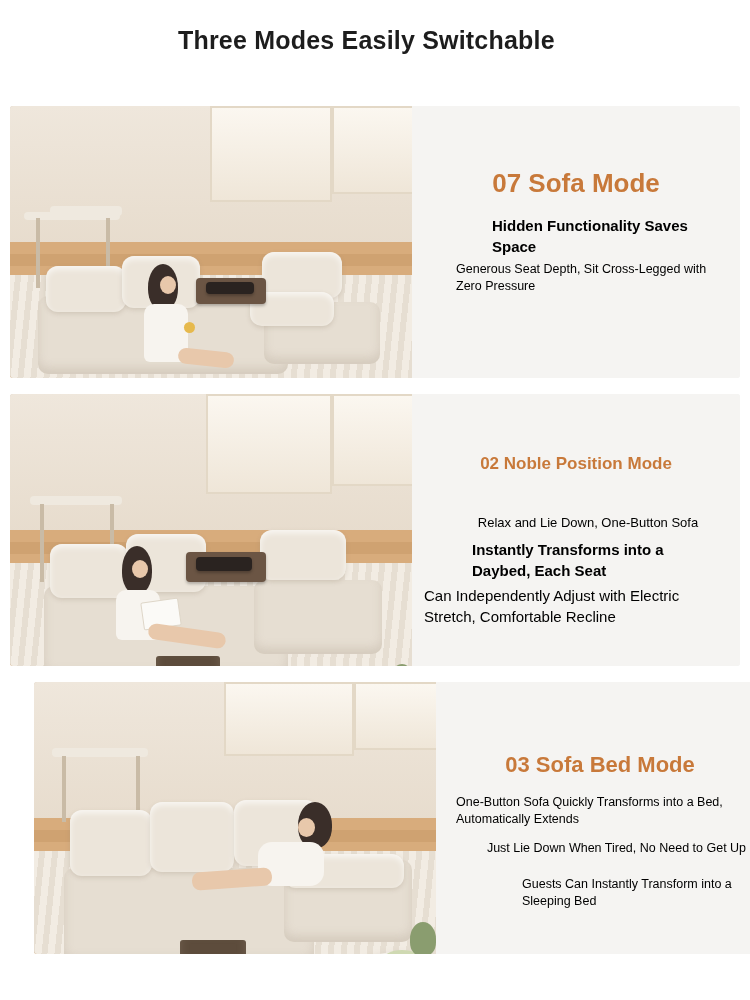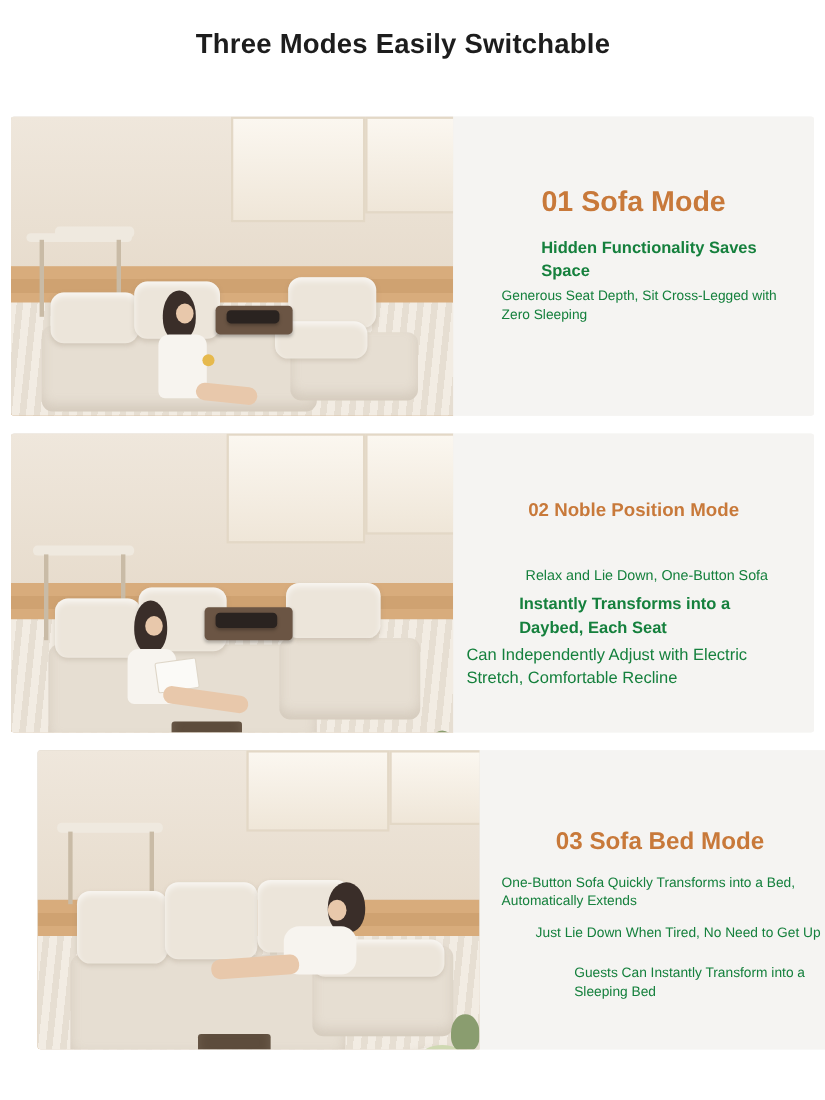--- a/index.html
+++ b/index.html
@@ -86,21 +86,21 @@
   }
   #heading-3 {
     left: 50%;
     transform: translateX(-50%);
     top: 70px;
     font-size: 22px;
   }
 
   .bullet {
     position: absolute;
-    color: #15803d;
+    color: #000000;
     line-height: 1.38;
   }
 
   
   #c1-b1 { left: 80px; top: 110px; width: 230px; font-size: 15px; font-weight: bold; }
   #c1-b2 { left: 44px; top: 155px; width: 268px; font-size: 12.5px; }
   #c1-b3 { left: 26px; top: 195px; width: 290px; font-size: 14.5px; font-weight: bold; text-align: center; }
 
   
   #c2-b1 { left: 36px; top: 120px; width: 280px; font-size: 13px; text-align: center; }
@@ -251,23 +251,23 @@
           <div class="face" style="left:22px; top:12px; width:16px; height:18px;"></div>
           <div class="body" style="left:6px; top:40px; width:44px; height:58px;"></div>
           <div class="leg" style="left:40px; top:86px; width:56px; height:16px; transform:rotate(6deg);"></div>
           <div class="bowl" style="left:46px; top:58px; width:11px; height:11px; background:#e6b94d;"></div>
         </div>
 
       </div>
     </div>
 
     <div class="text-panel">
-      <div class="mode-heading" id="heading-1">01 Sofa Mode</div>
+      <div class="mode-heading" id="heading-1">07 Sofa Mode</div>
       <div class="bullet" id="c1-b1">Hidden Functionality Saves Space</div>
-      <div class="bullet" id="c1-b2">Generous Seat Depth, Sit Cross-Legged with Zero Sleeping</div>
+      <div class="bullet" id="c1-b2">Generous Seat Depth, Sit Cross-Legged with Zero Pressure</div>
     </div>
   </div>
 
   <div class="mode-card" id="card-2">
 
     <div class="photo">
       <div class="scene">
         <div class="wall"></div>
         <div class="window-pane" style="left:196px; top:0px; width:122px; height:96px;"></div>
         <div class="window-pane" style="left:322px; top:0px; width:80px; height:88px;"></div>

